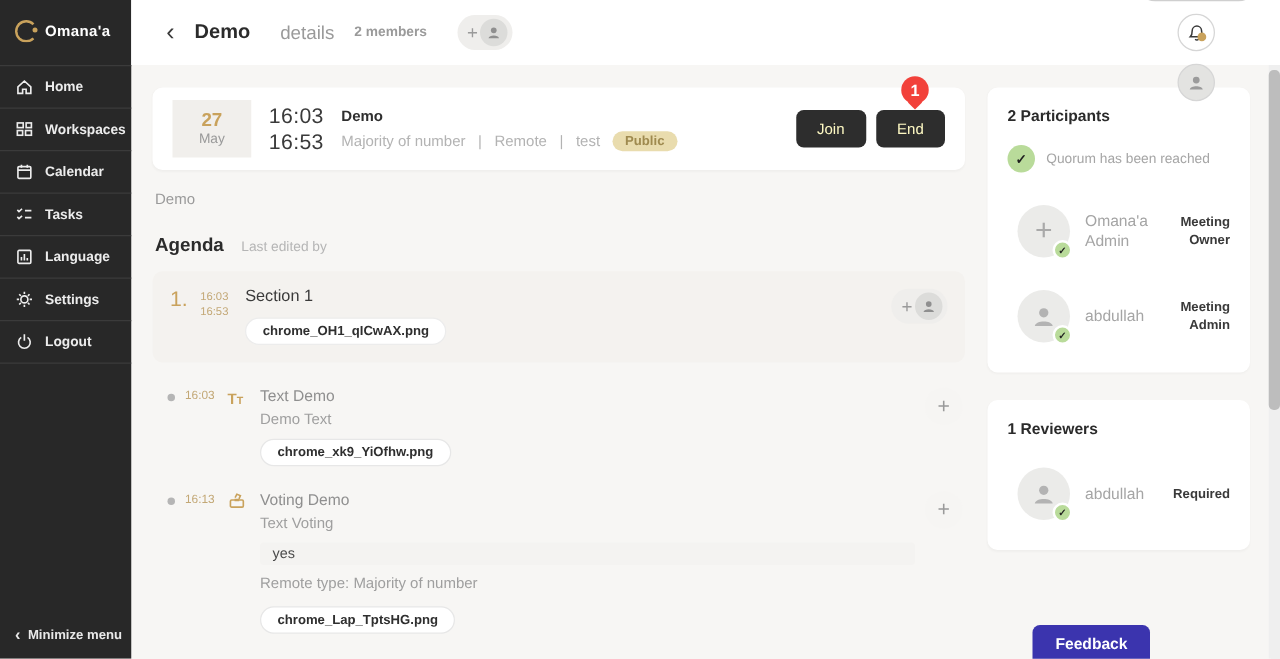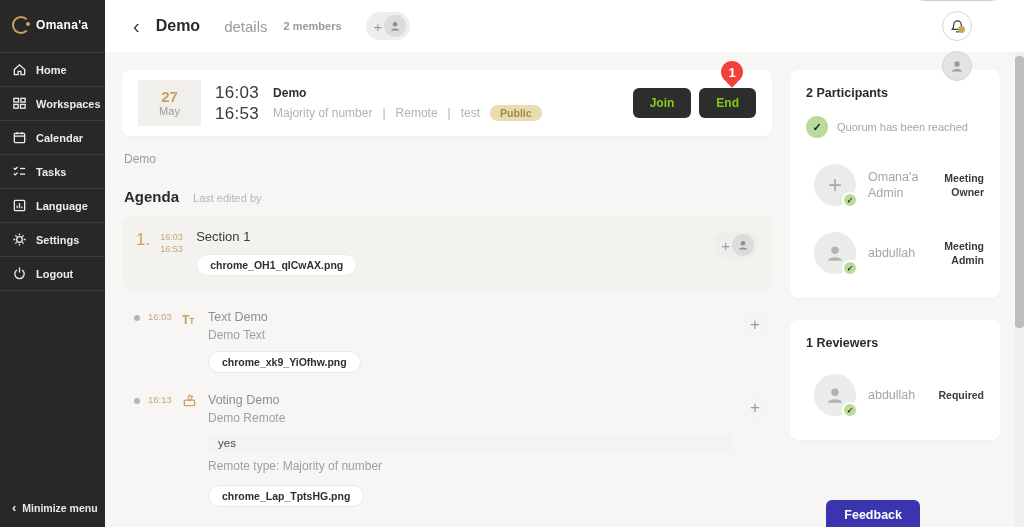--- a/index.html
+++ b/index.html
@@ -47,21 +47,21 @@
   .date-box { width:63px; height:46px; background:#f1efec; border-radius:0; display:flex; flex-direction:column; align-items:center; justify-content:center; }
   .date-day { color:#c9a25c; font-size:15px; font-weight:700; line-height:1.1; }
   .date-month { color:#9a9a9a; font-size:11px; }
   .times { display:flex; flex-direction:column; justify-content:center; }
   .time-big { font-size:17px; color:#3a3a3a; line-height:1.25; letter-spacing:.3px; }
   .meeting-info { flex:1; min-width:0; }
   .meeting-title { font-size:12px; font-weight:700; color:#2f2f2f; margin-bottom:5px; }
   .meeting-meta { display:flex; align-items:center; gap:10px; font-size:12px; color:#b3b3b3; }
   .chip-public { background:#e9dcae; color:#9f8a4f; font-size:10.5px; font-weight:600; border-radius:10px; padding:2px 10px; }
   .actions { display:flex; gap:8px; position:relative; }
-  .dark-btn { background:#2d2d2d; color:#84cc16; border:none; border-radius:6px; padding:8px 17px; font-size:12px; font-weight:700; cursor:pointer; font-family:inherit; }
+  .dark-btn { background:#2d2d2d; color:#fef9c3; border:none; border-radius:6px; padding:8px 17px; font-size:12px; font-weight:400; cursor:pointer; font-family:inherit; }
   .step-badge { position:absolute; top:-27px; right:13px; width:22px; height:22px; background:#f2413a; border-radius:50%; color:#fff; font-size:13px; font-weight:700; display:flex; align-items:center; justify-content:center; z-index:2; }
   .step-badge::after { content:""; position:absolute; bottom:-3px; left:50%; transform:translateX(-50%) rotate(45deg); width:8px; height:8px; background:#f2413a; z-index:-1; }
 
   .desc-text { font-size:12px; color:#9a9a9a; margin:16px 0 0 2px; }
   .agenda-head { display:flex; align-items:baseline; gap:14px; margin:22px 0 12px 2px; }
   .agenda-title { font-size:15px; font-weight:700; color:#2b2b2b; }
   .agenda-edited { font-size:11px; color:#b5b5b5; }
 
   
   .section-row { background:#f4f2ef; border-radius:8px; padding:12px 14px 14px 14px; display:flex; gap:10px; }
@@ -312,21 +312,21 @@
           <span class="item-time">16:13</span>
           <span class="item-icon">
             <svg width="15" height="15" viewBox="0 0 16 16" fill="none" stroke="#c9a25c" stroke-width="1.4">
                 <rect x="2.5" y="7.5" width="11" height="6" rx="1"></rect>
                 <line x1="6" y1="7.5" x2="10" y2="7.5" stroke-width="2.2"></line>
                 <path d="M6.5 5.5 8 2.5l3 1.2-1.2 2.8"></path>
               </svg>
           </span>
           <div class="item-body">
             <div class="item-title">Voting Demo</div>
-            <div class="item-sub">Demo Remote</div>
+            <div class="item-sub">Text Voting</div>
             <div class="opt-bar">yes</div>
             <div class="quorum-type">Remote type: Majority of number</div>
             <span class="file-chip">chrome_Lap_TptsHG.png</span>
           </div>
           <span class="plus-btn">+</span>
         </div>
 
       </div>
 
       <div class="right-col">

